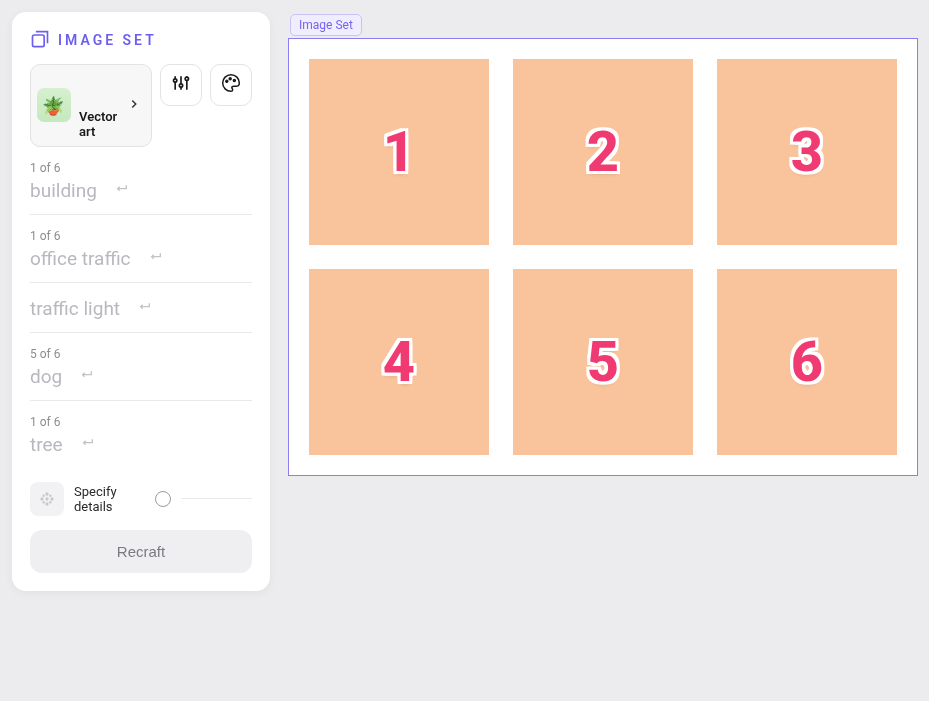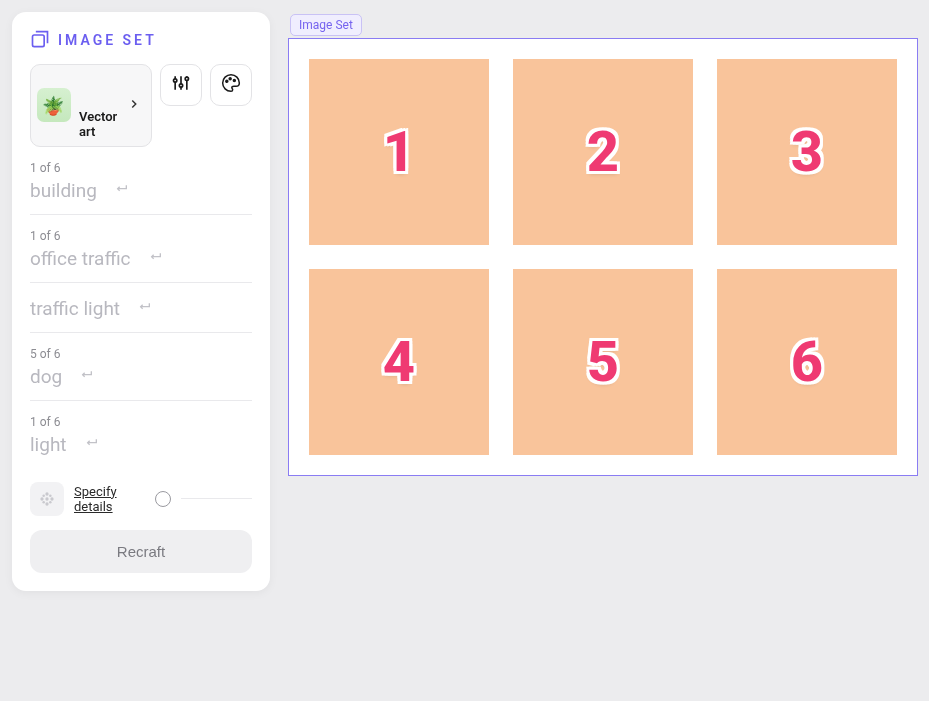--- a/index.html
+++ b/index.html
@@ -97,21 +97,21 @@
   gap: 10px;
   margin-top: 14px;
   margin-bottom: 14px;
 }
 .details-thumb {
   width: 34px; height: 34px;
   border-radius: 8px;
   background: #f2f2f4;
   display: flex; align-items: center; justify-content: center;
 }
-.details-label { font-size: 13px; color: #2a2a2a; flex: 1; text-decoration: underline; }
+.details-label { font-size: 13px; color: #2a2a2a; flex: 1; }
 .radio-circle {
   width: 16px; height: 16px; border-radius: 50%;
   border: 1.5px solid #9a9aa0;
 }
 .details-line { flex: 1; height: 1px; background: #e9e9ec; }
 
 .recraft-btn {
   width: 100%;
   padding: 13px;
   border: none;
@@ -268,21 +268,21 @@
             <path d="M20 8v5H7"></path>
             <path d="M10 10l-3 3 3 3"></path>
           </svg>
       </span>
     </div>
   </div>
   
   <div class="prompt-item" style="border-bottom:none;">
     <div class="prompt-index">1 of 6</div>
     <div class="prompt-row">
-      <span class="prompt-text">light</span>
+      <span class="prompt-text">tree</span>
       <span class="return-icon">
         <svg width="16" height="16" viewBox="0 0 24 24" fill="none" stroke="currentColor" stroke-width="2">
             <path d="M20 8v5H7"></path>
             <path d="M10 10l-3 3 3 3"></path>
           </svg>
       </span>
     </div>
   </div>
 
   <div class="details-row">

